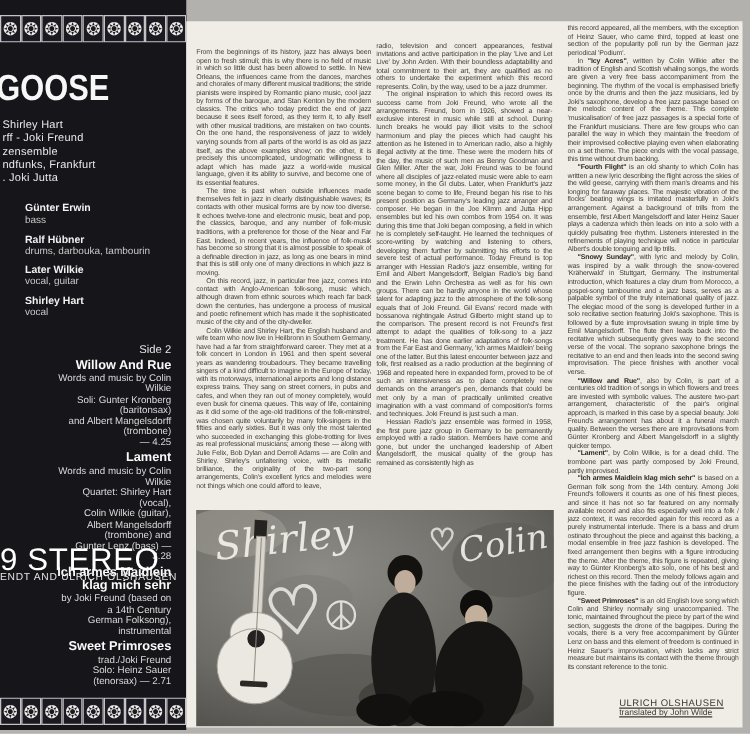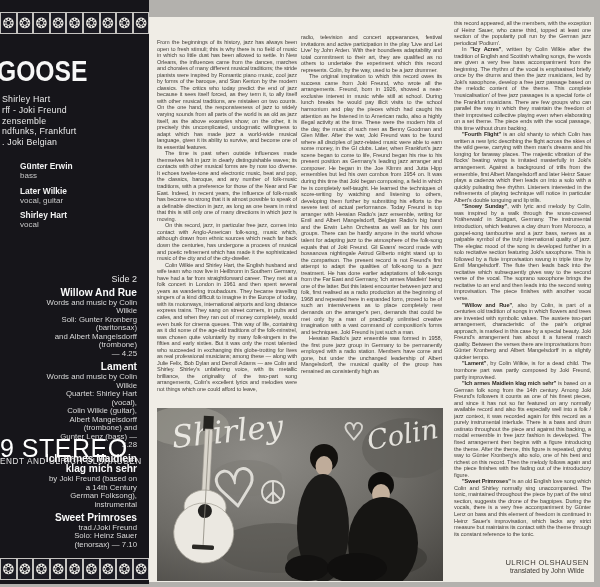--- a/index.html
+++ b/index.html
@@ -29,21 +29,21 @@
 
   
   .card{position:absolute;left:149px;top:17px;width:445px;height:565px;background:#f0ede6;}
   .ncol{position:absolute;overflow:hidden;}
   .col-a{left:8px;top:22px;width:140px;height:366px;}
   .col-b{left:152px;top:17px;width:141px;height:371px;}
   .col-c{left:305px;top:3px;width:137px;height:536px;}
   .ncol p{margin:0;font-size:5.6px;line-height:6.55px;letter-spacing:-.1px;text-align:justify;color:#45413b;}
   .ncol p.ind{text-indent:8px;}
   .ncol b{color:#2e2a25;}
-  .signature{position:absolute;right:5px;top:541px;text-align:center;color:#3c3832;}
+  .signature{position:absolute;right:15px;top:541px;text-align:left;color:#3c3832;text-decoration:underline;}
   .sig-name{font-size:7.6px;letter-spacing:.4px;}
   .sig-tr{font-size:6.8px;}
 
   
   .photo{position:absolute;left:8px;top:391px;width:286px;height:173px;background:#6e6c68;overflow:hidden;}
 </style>
 </head>
 <body>
 
 <div class="cover">
@@ -61,27 +61,31 @@
         <span class="orn-tile">❂</span>
       </div>
 
     <div class="album-title">GOOSE</div>
 
     <div class="credit-lines">
         <div>Shirley Hart</div>
         <div>rff - Joki Freund</div>
         <div>zensemble</div>
         <div>ndfunks, Frankfurt</div>
-        <div>. Joki Belgian</div>
+        <div>. Joki Jutta</div>
       </div>
 
     <div class="personnel">
         <div>
           <div class="pname">Günter Erwin</div>
           <div class="prole">bass</div>
+        </div>
+        <div>
+          <div class="pname">Ralf Hübner</div>
+          <div class="prole">drums, darbouka, tambourin</div>
         </div>
         <div>
           <div class="pname">Later Wilkie</div>
           <div class="prole">vocal, guitar</div>
         </div>
         <div>
           <div class="pname">Shirley Hart</div>
           <div class="prole">vocal</div>
         </div>
       </div>
@@ -105,21 +109,21 @@
             <div class="tdetail">Gunter Lenz (bass) — 3.28</div>
           </div>
           <div>
             <div class="ttitle">Ich armes Maidlein<br>klag mich sehr</div>
             <div class="tdetail">by Joki Freund (based on a 14th Century</div>
             <div class="tdetail">German Folksong), instrumental</div>
           </div>
           <div>
             <div class="ttitle">Sweet Primroses</div>
             <div class="tdetail">trad./Joki Freund</div>
-            <div class="tdetail">Solo: Heinz Sauer (tenorsax) — 7.10</div>
+            <div class="tdetail">Solo: Heinz Sauer (tenorsax) — 2.71</div>
           </div>
         </div>
     </div>
 
     <div class="stereo">9 STEREO</div>
     <div class="producer">ENDT AND ULRICH OLSHAUSEN</div>
 
     <div class="ornament-row bottom">
         <span class="orn-tile">❂</span>
         <span class="orn-tile">❂</span>

